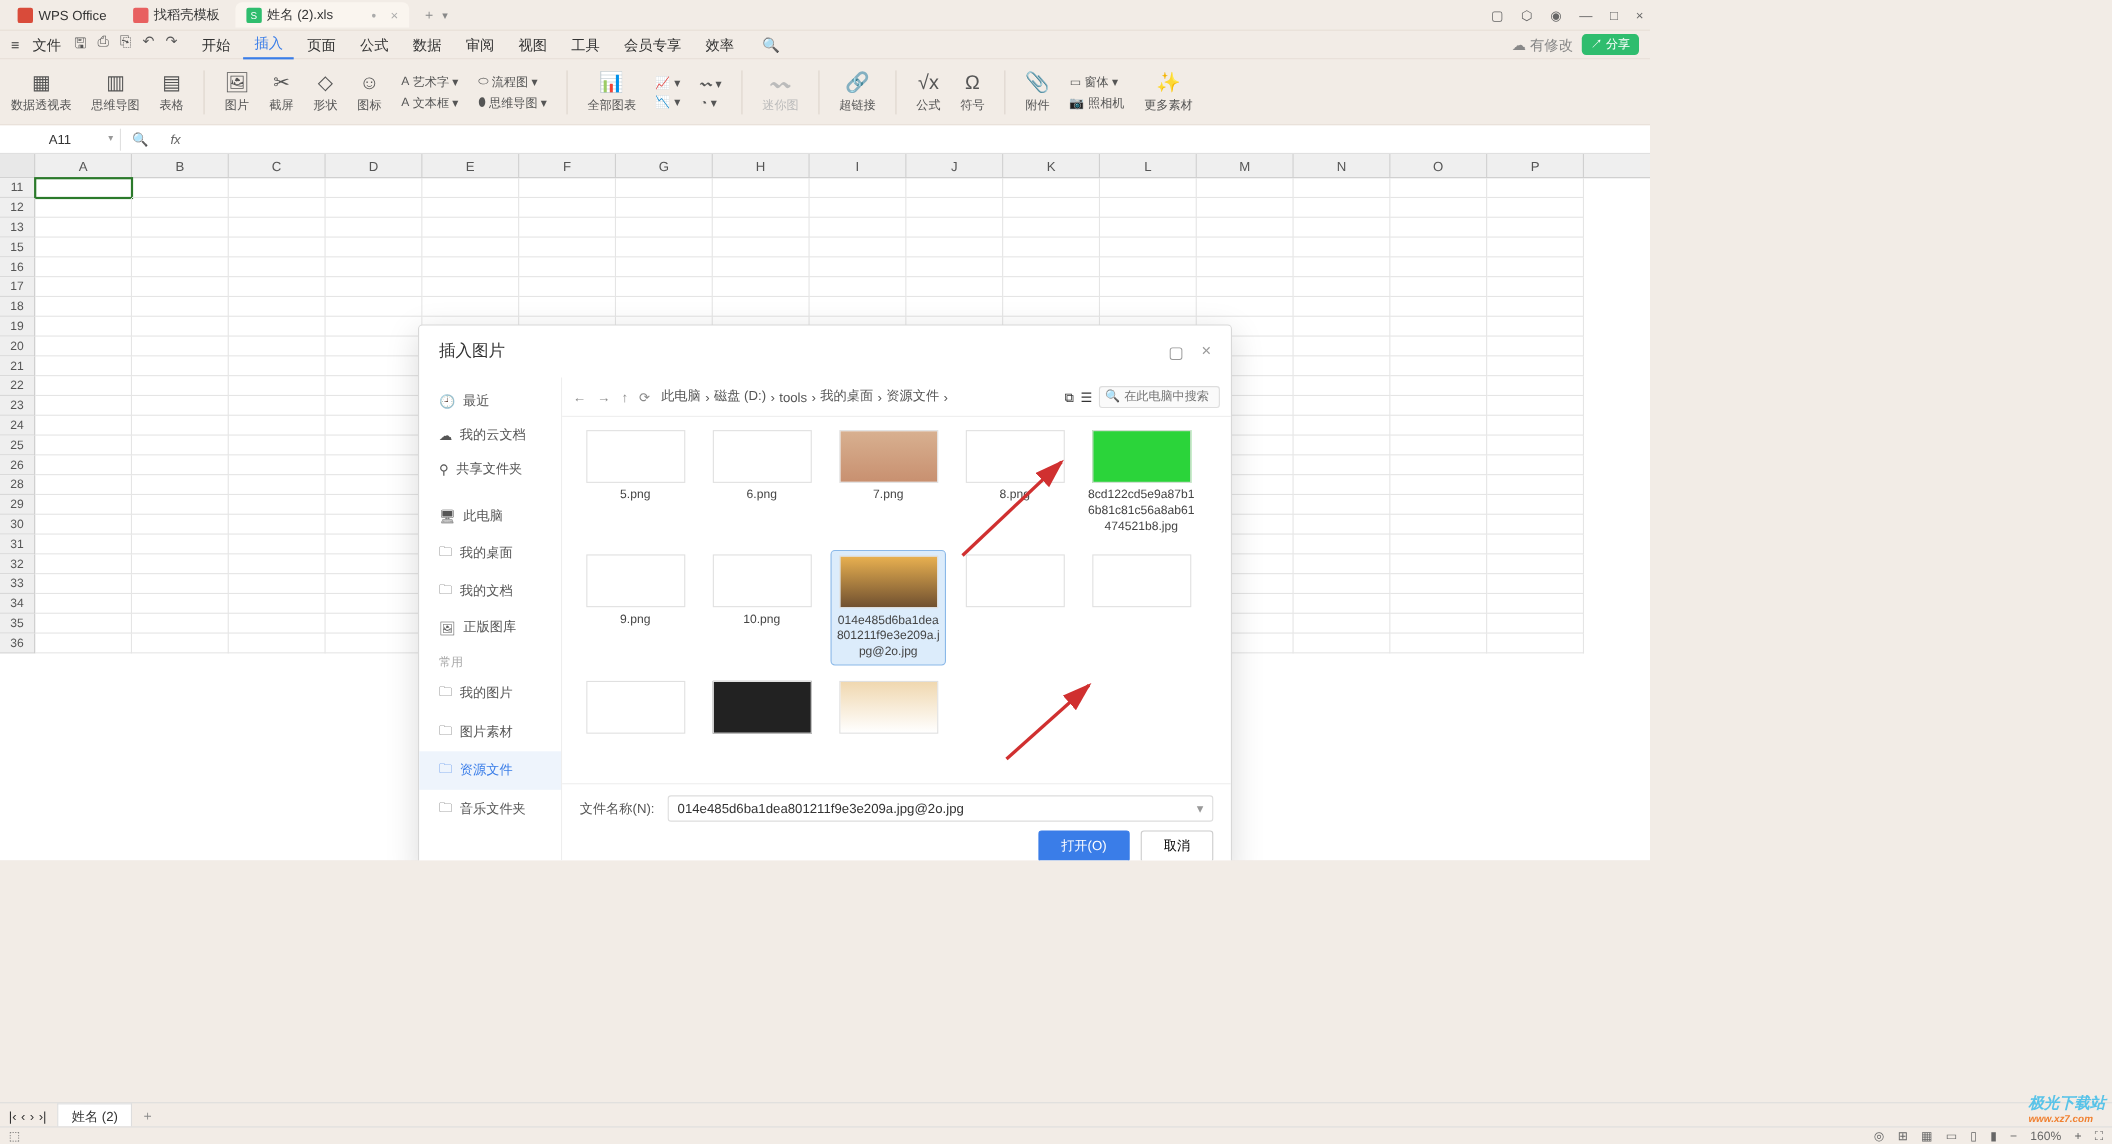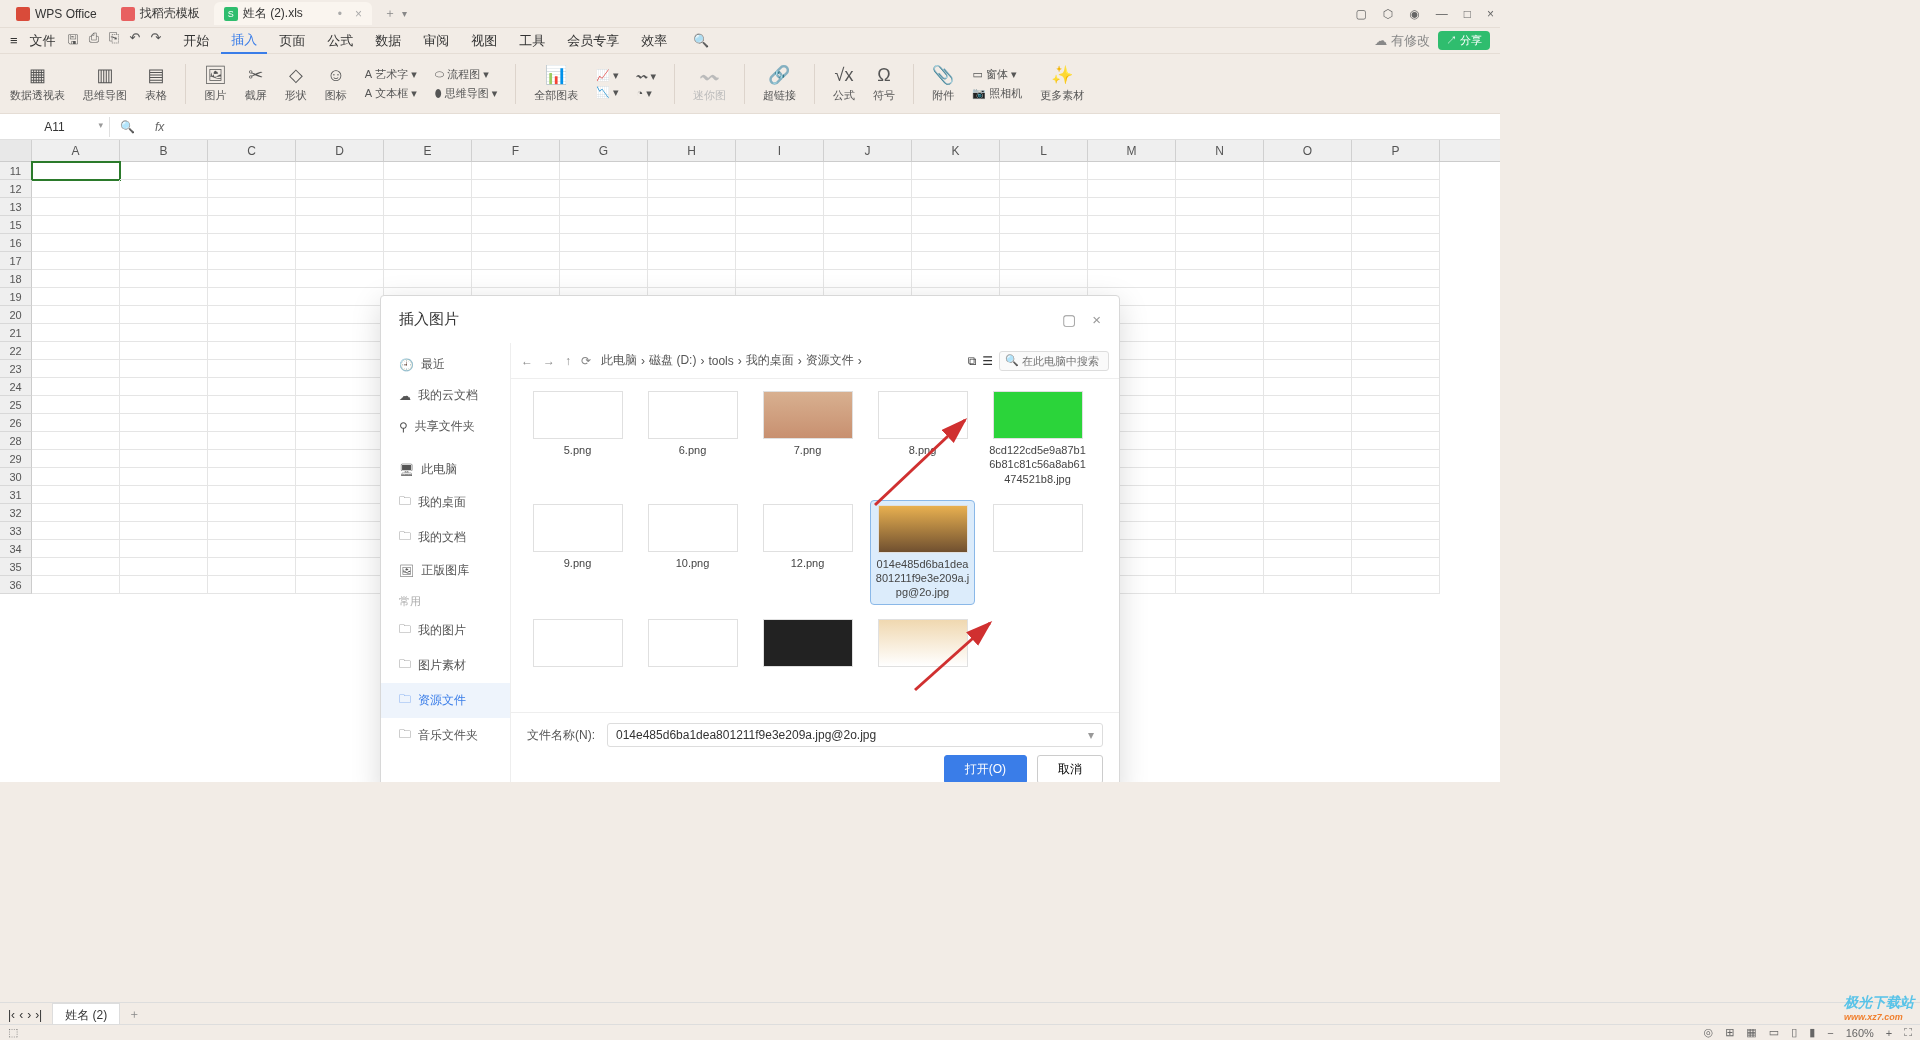--- a/index.html
+++ b/index.html
@@ -768,24 +768,20 @@
     <div class="fname">8cd122cd5e9a87b16b81c81c56a8ab61474521b8.jpg</div>
             </div>
             <div class="fitem">
     <div class="thumb" style="background:#fff"></div>
     <div class="fname">9.png</div>
             </div>
             <div class="fitem">
     <div class="thumb" style="background:#fff"></div>
     <div class="fname">10.png</div>
             </div>
-            <div class="fitem">
-    <div class="thumb" style="background:#fff"></div>
-    <div class="fname">12.png</div>
-            </div>
             <div class="fitem sel">
     <div class="thumb" style="background:linear-gradient(#e8b050,#705030)"></div>
     <div class="fname">014e485d6ba1dea801211f9e3e209a.jpg@2o.jpg</div>
             </div>
             <div class="fitem">
     <div class="thumb" style="background:#fff"></div>
     <div class="fname"></div>
             </div>
             <div class="fitem">
     <div class="thumb" style="background:#fff"></div>

